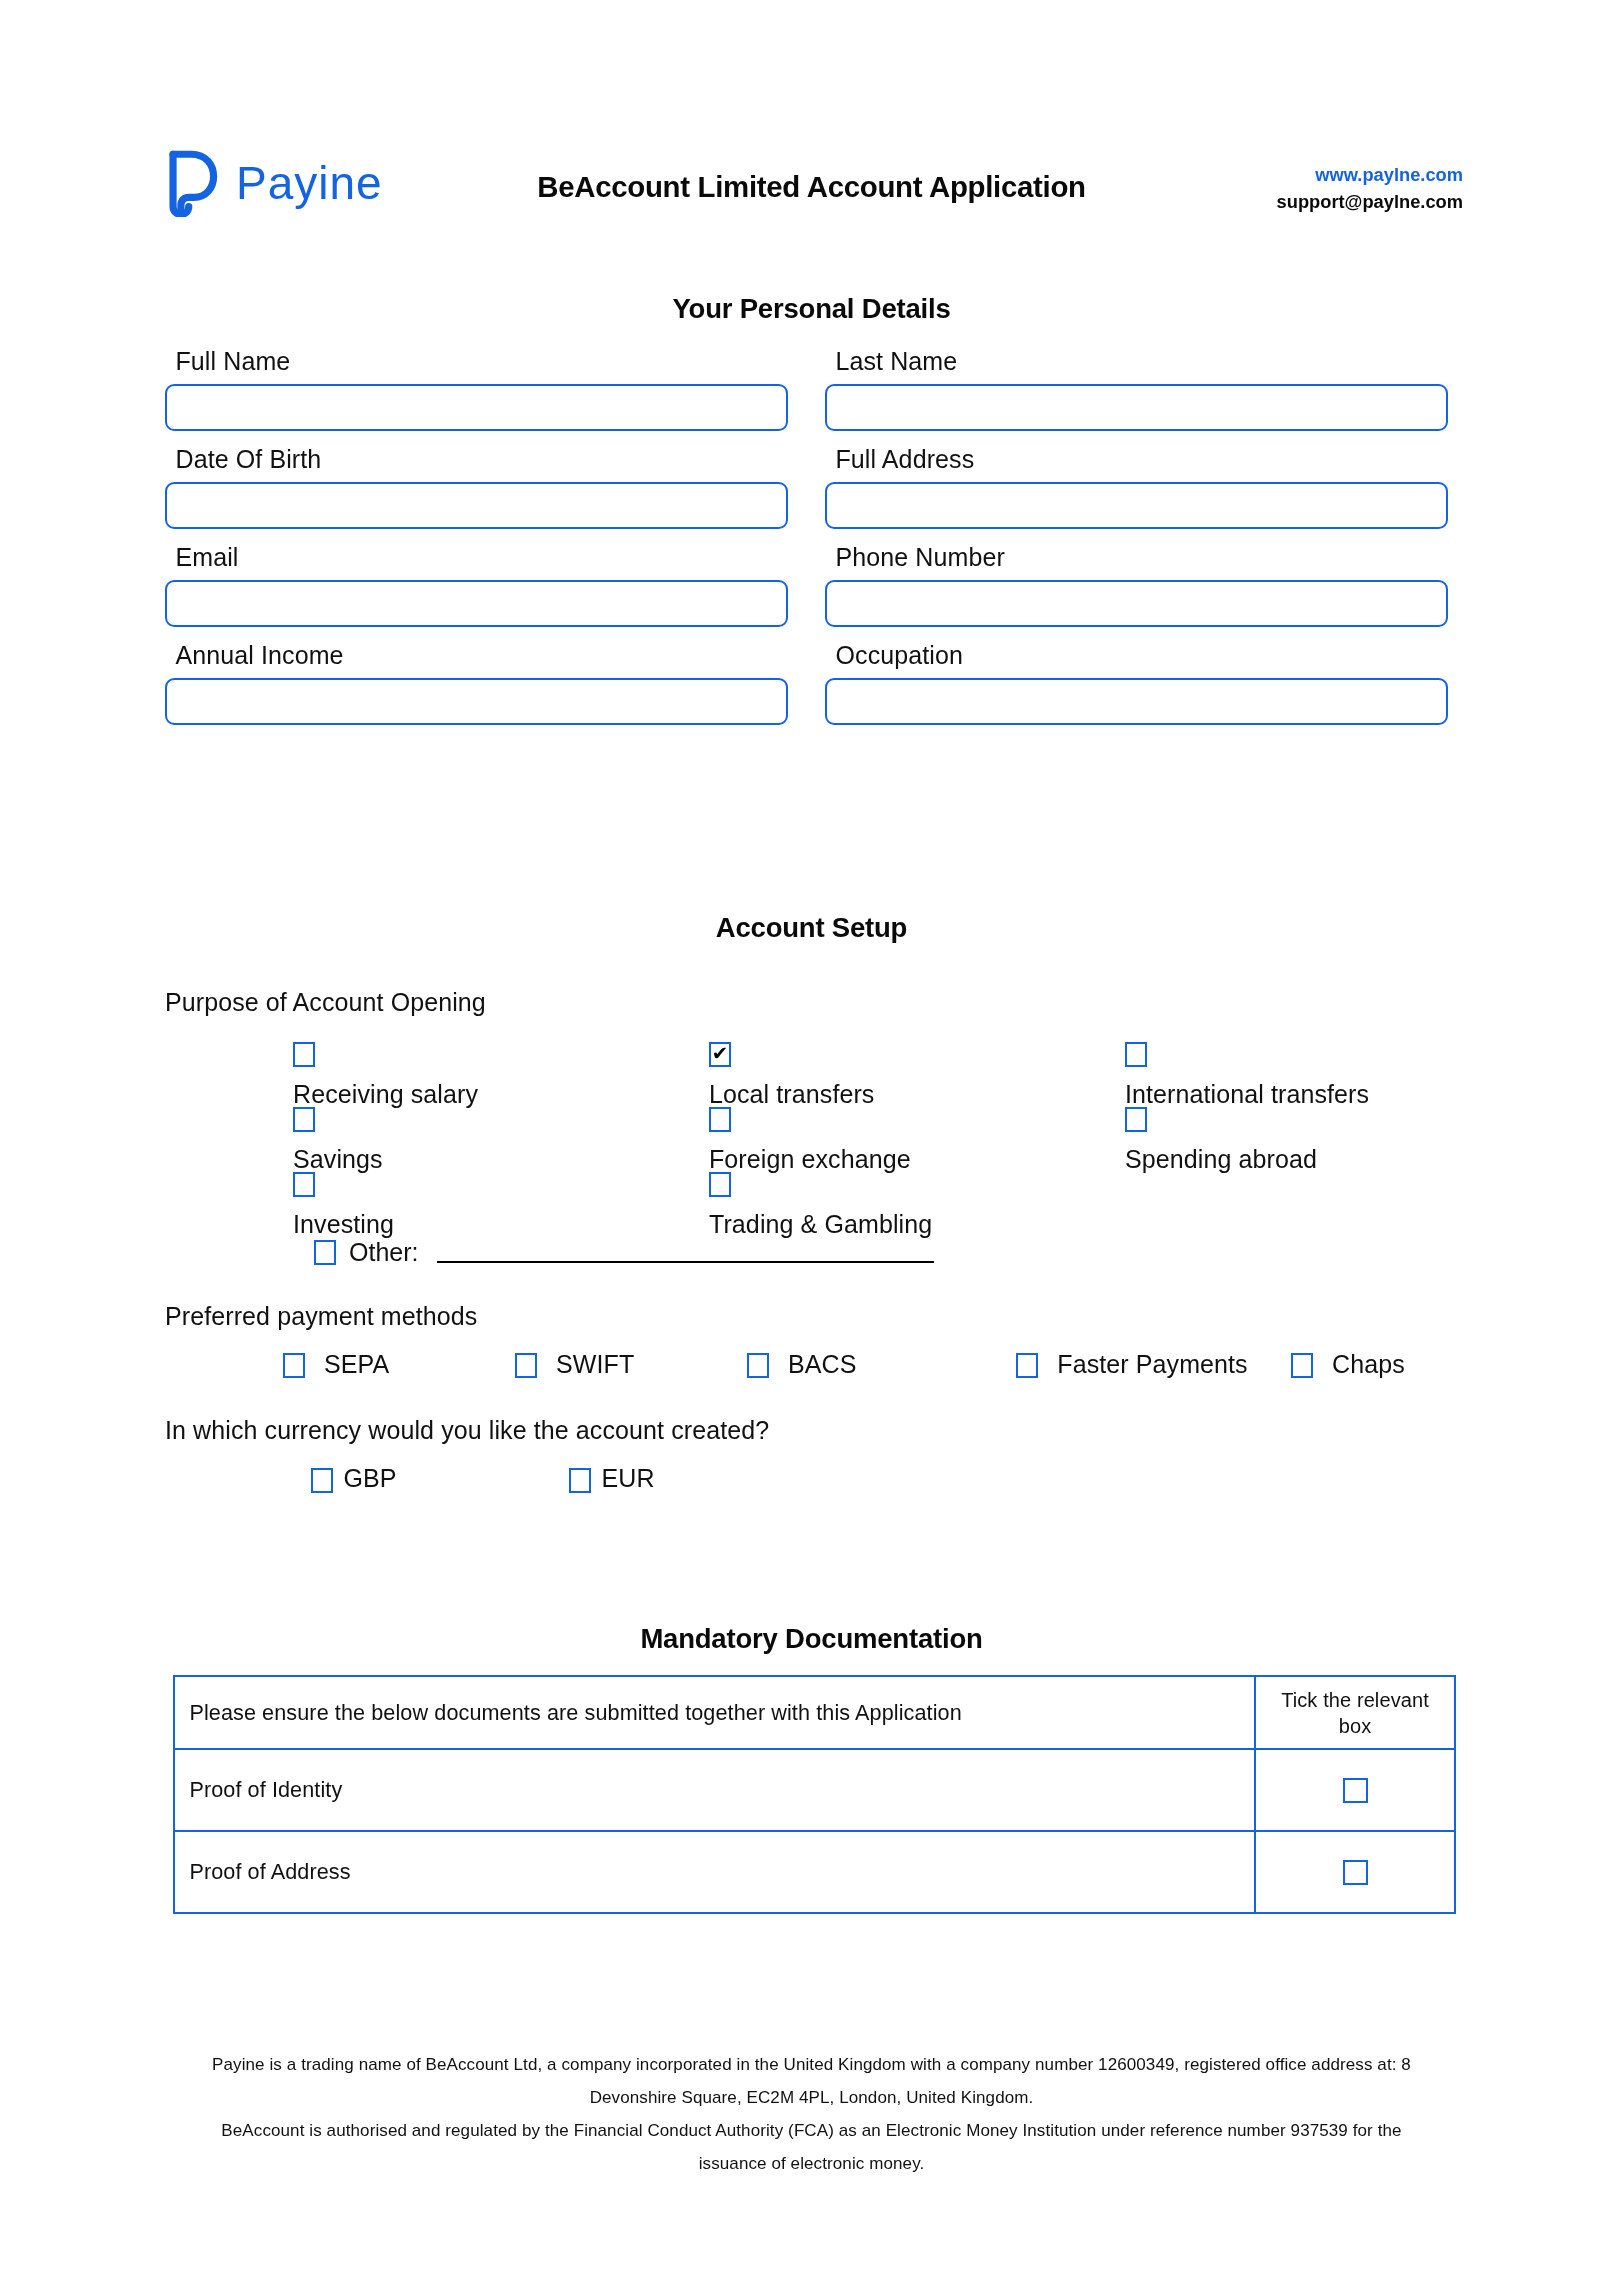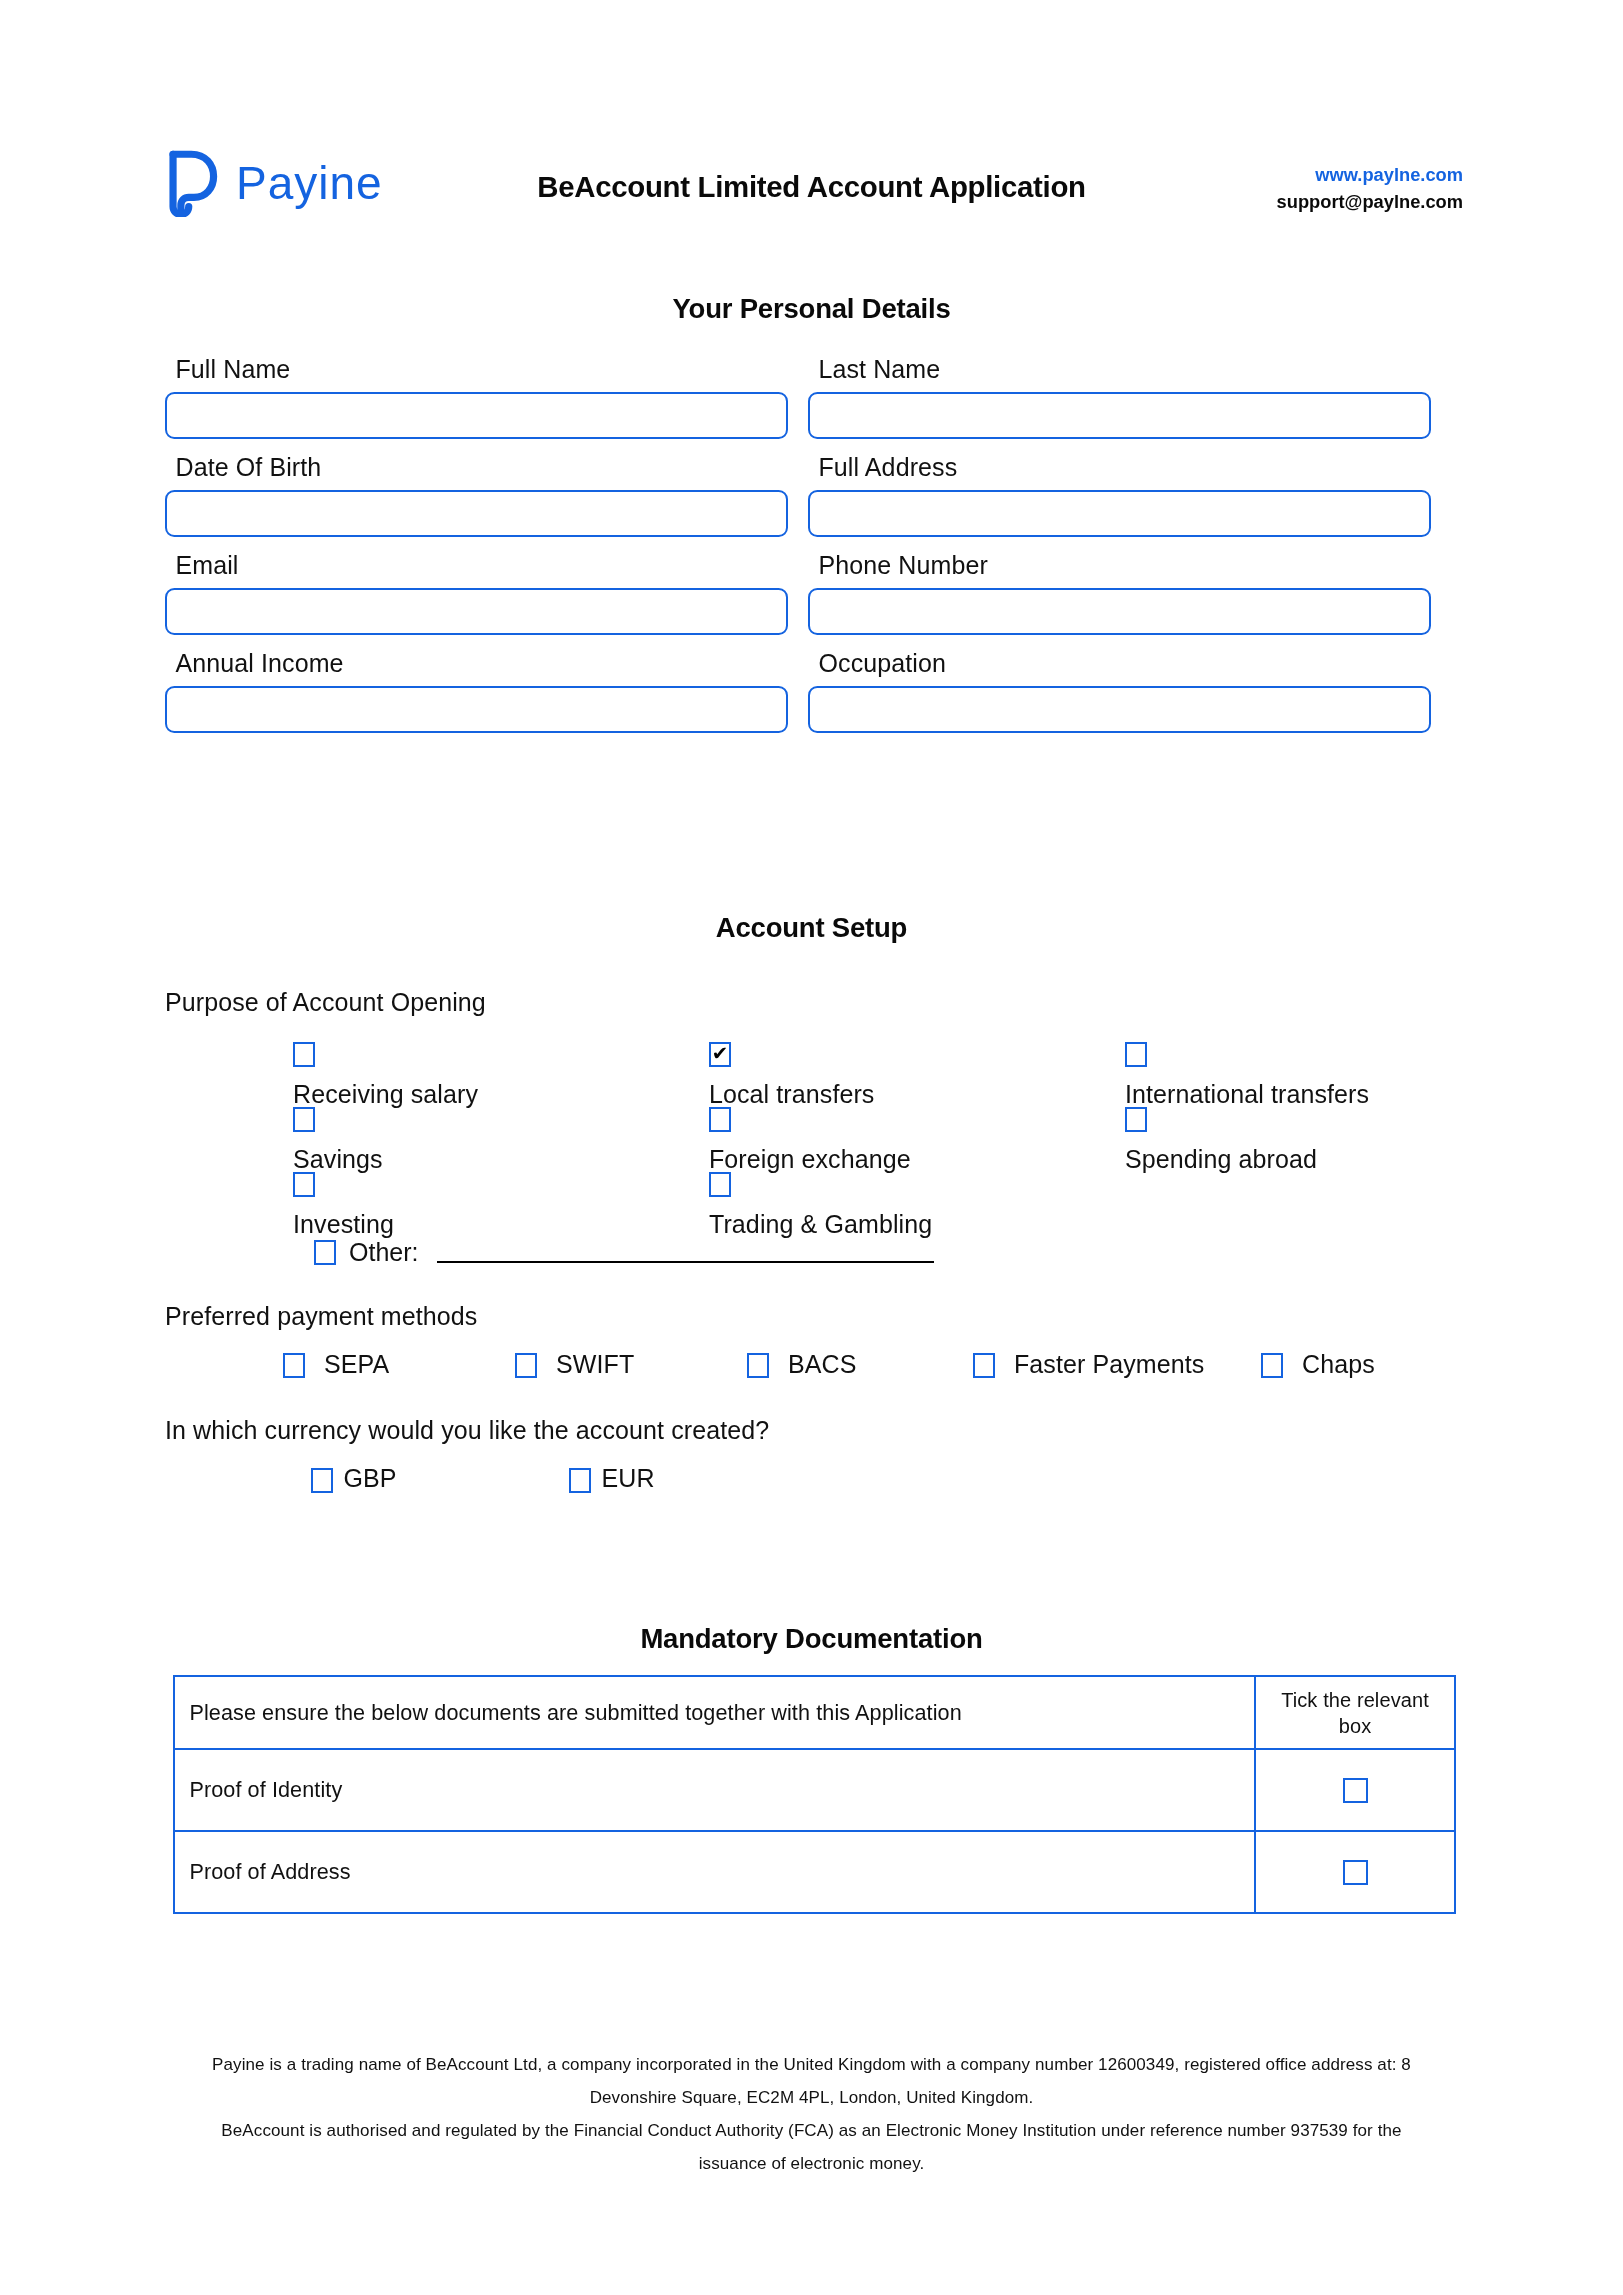--- a/index.html
+++ b/index.html
@@ -94,23 +94,22 @@
 
   
   .fields {
     position: absolute;
     left: 165px;
     top: 347px;
     width: 1299px;
   }
   .field-row {
     display: flex;
-    gap: 20px;
+    gap: 37px;
     margin-bottom: 14.4px;
-    margin-top: 8px;
   }
   .field {
     width: 623px;
   }
   .field-label {
     font-size: 25px;
     font-weight: 400;
     color: #111111;
     margin: 0 0 7.9px 10.5px;
     line-height: 1.15;
@@ -208,21 +207,21 @@
   }
   .pm-item {
     display: flex;
     align-items: flex-start;
     gap: 19px;
   }
   .pm-item .cb { margin-top: 2.6px; }
   .pm-w1 { width: 232px; }
   .pm-w2 { width: 232px; }
   .pm-w3 { width: 226px; }
-  .pm-w4 { width: 288px; }
+  .pm-w4 { width: 318px; justify-content: center; }
 
   .currency-label { margin-top: 37px; }
   .currency-row {
     margin-top: 19.6px;
     margin-left: 118px;
     display: flex;
   }
   .cur-item {
     display: flex;
     align-items: flex-start;

